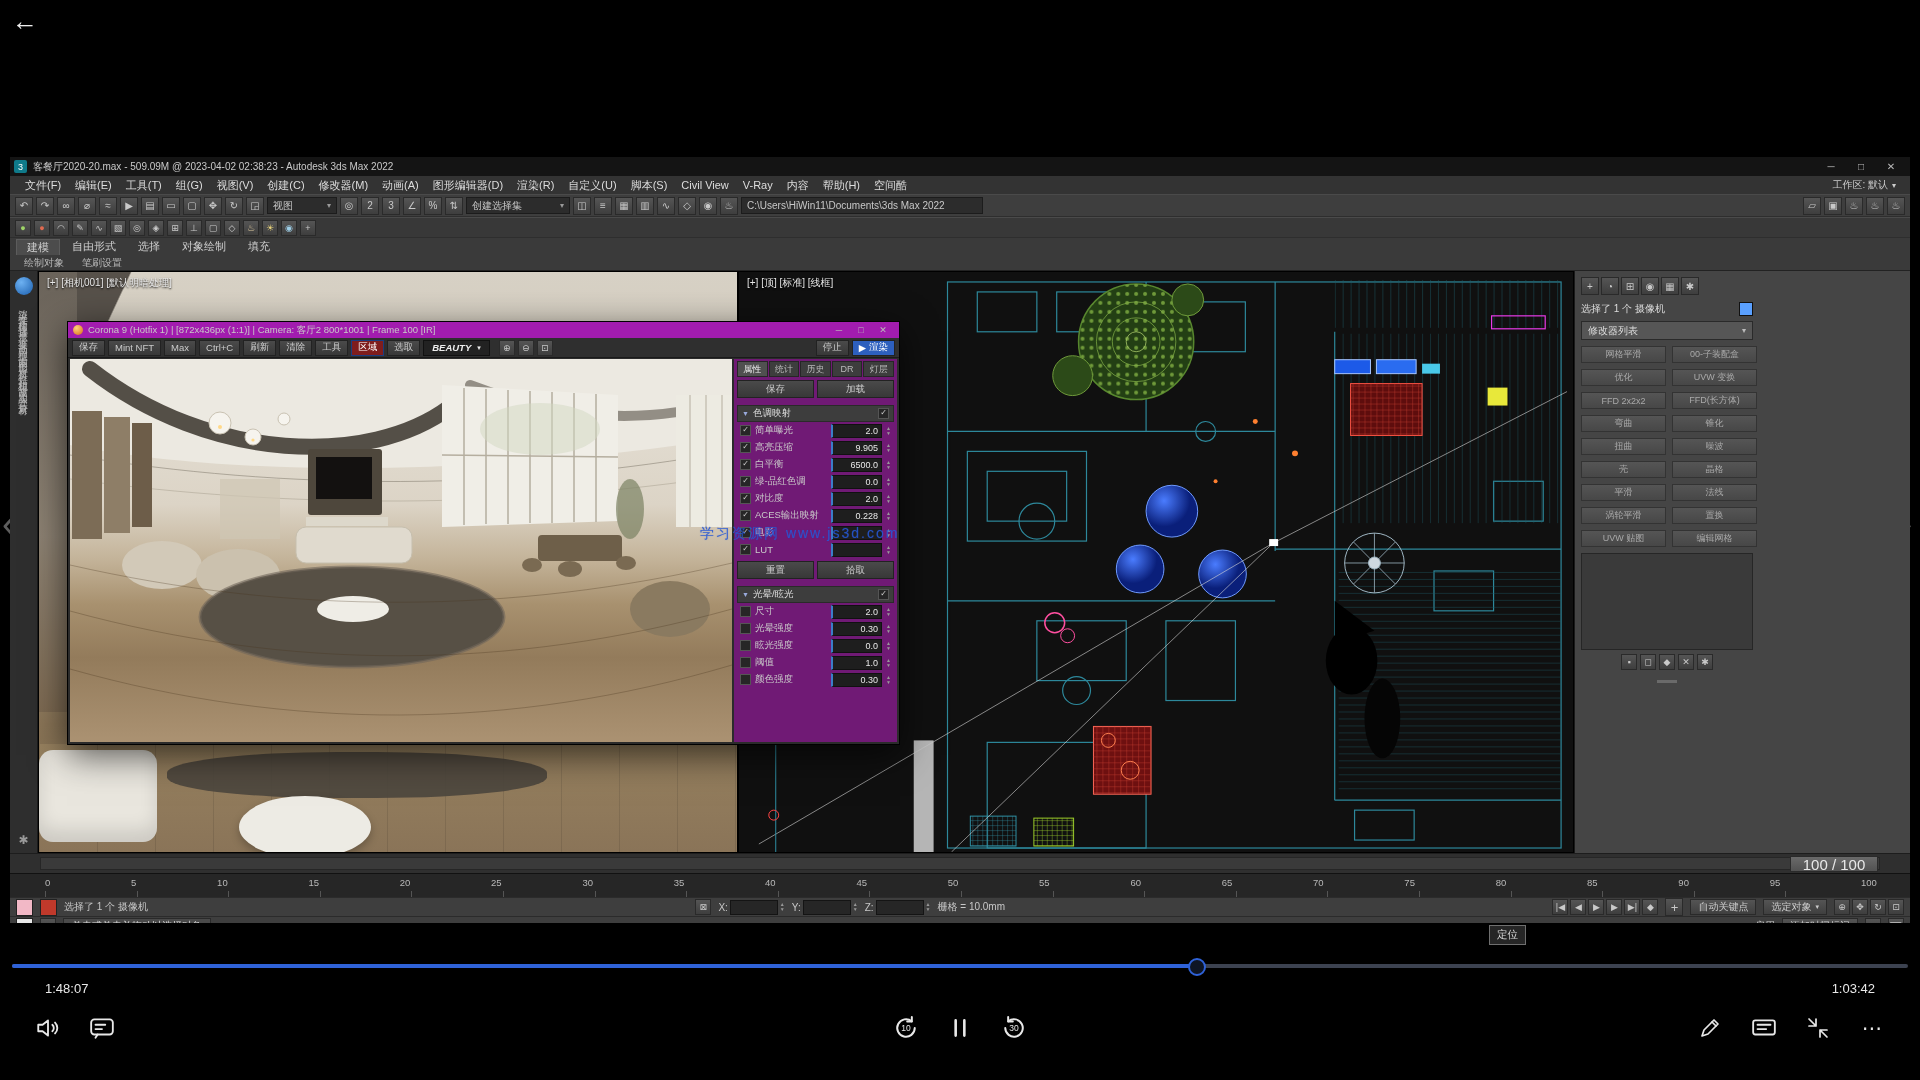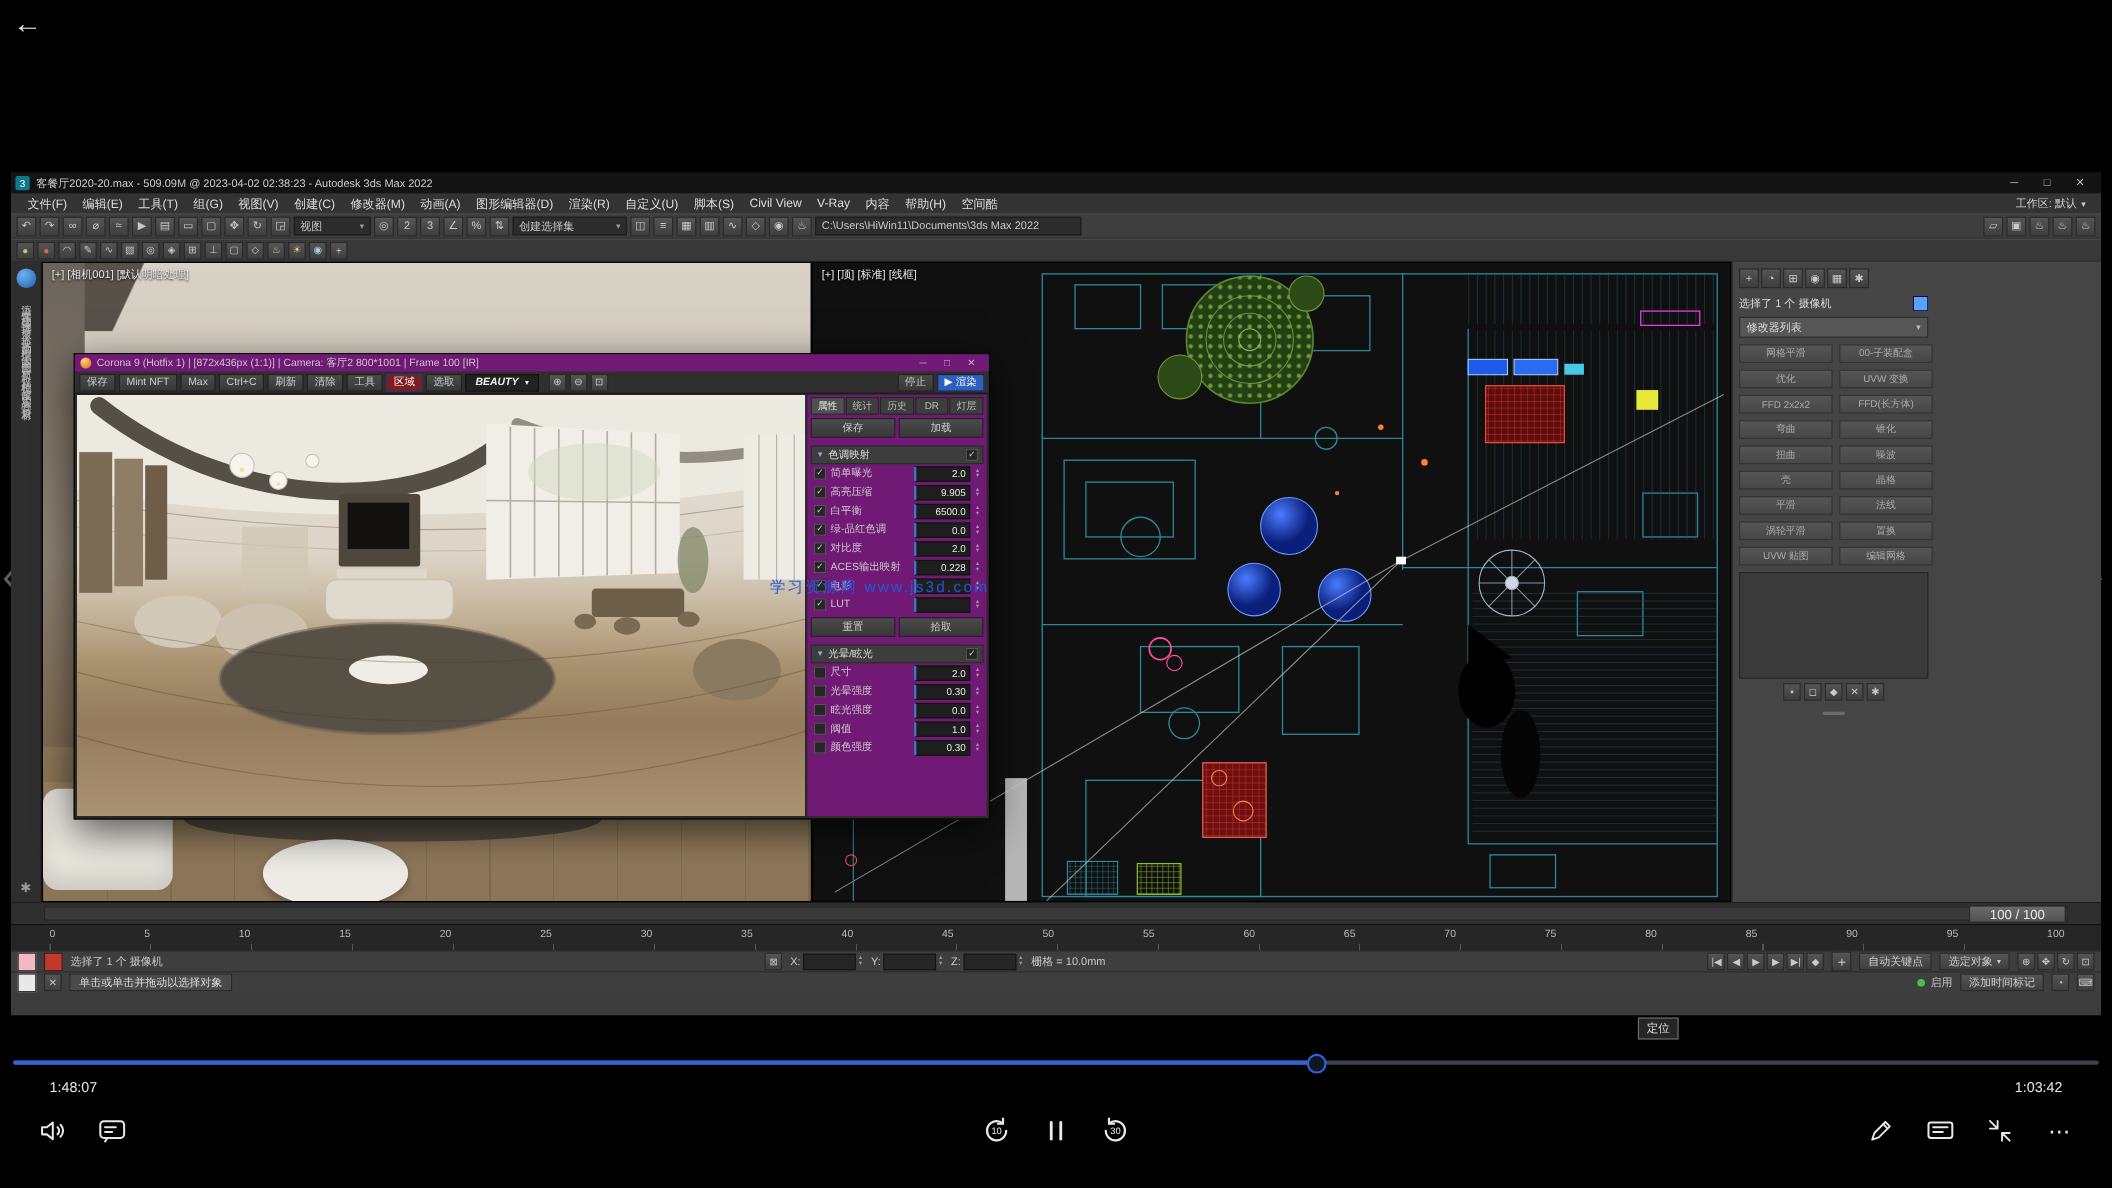--- a/index.html
+++ b/index.html
@@ -91,21 +91,21 @@
   .modbtn{height:15px;background:linear-gradient(#555,#474747);border:1px solid #333;color:#a9a9a9;
           font-size:9px;display:flex;align-items:center;justify-content:center;white-space:nowrap;
           overflow:hidden;cursor:pointer;}
   .stackbox{height:95px;background:#3a3a3a;border:1px solid #262626;margin-top:6px;}
   .stackicons{display:flex;gap:3px;margin-top:4px;justify-content:center;}
   .cp-dash{width:20px;height:3px;background:#6a6a6a;margin:10px auto 0 auto;}
 
   
   #corona{left:57px;top:164px;width:831px;height:422px;background:#2b2b2b;border:1px solid #000;
           box-shadow:0 10px 34px rgba(0,0,0,.65);z-index:20;}
-  .cr-title{height:16px;background:#701a75;display:flex;align-items:center;gap:5px;padding:0 5px;}
+  .cr-title{height:16px;background:#a21caf;display:flex;align-items:center;gap:5px;padding:0 5px;}
   .cr-title .cicon{width:10px;height:10px;border-radius:50%;background:radial-gradient(circle at 35% 30%,#ffd27a,#d86a16);flex:none;}
   .cr-title .ct{font-size:9.5px;color:#c8c8c8;white-space:nowrap;overflow:hidden;}
   .cr-title .winbtns span{width:22px;font-size:9px;}
   .cr-toolbar{height:19px;background:#2f2f2f;display:flex;align-items:center;gap:3px;padding:0 4px;border-bottom:1px solid #1a1a1a;}
   .cbtn{height:14px;padding:0 6px;background:linear-gradient(#4a4a4a,#383838);border:1px solid #222;
         color:#ccc;font-size:9.5px;display:flex;align-items:center;gap:3px;white-space:nowrap;cursor:pointer;}
   .cbtn.active{background:#7f1d1d;color:#fff;border-color:#1a3c80;}
   .cbtn.render{background:#2d5fbe;color:#fff;}
   .cr-beauty{height:14px;padding:0 8px;background:#222;border:1px solid #111;color:#eee;
              font-size:9.5px;font-style:italic;font-weight:bold;display:flex;align-items:center;gap:6px;cursor:pointer;}
@@ -125,21 +125,21 @@
   .prow{height:17px;display:flex;align-items:center;gap:4px;padding:0 3px;}
   .prow .plabel{flex:1;font-size:9.5px;color:#c9c9c9;white-space:nowrap;overflow:hidden;}
   .pval{width:42px;height:12px;background:#1e1e1e;border:1px solid #111;border-left:2px solid #3c7cc8;
         color:#e8e8e8;font-size:9px;display:flex;align-items:center;justify-content:flex-end;padding:0 3px;}
   .spin{display:flex;flex-direction:column;font-size:5px;color:#999;line-height:5px;cursor:pointer;}
 
   
   .timeslider{height:19px;background:#2f2f2f;position:relative;border-top:1px solid #1d1d1d;}
   .ts-track{position:absolute;left:30px;right:30px;top:3px;bottom:3px;background:#3a3a3a;border:1px solid #262626;}
   .ts-handle{position:absolute;right:32px;top:2px;width:86px;height:14px;background:linear-gradient(#6a6a6a,#525252);
-             border:1px solid #2a2a2a;color:#e8e8e8;font-size:12px;display:flex;align-items:center;justify-content:center;cursor:grab;}
+             border:1px solid #2a2a2a;color:#e8e8e8;font-size:15px;display:flex;align-items:center;justify-content:center;cursor:grab;}
   .ruler{height:23px;background:#262626;position:relative;border-top:1px solid #111;}
   .ruler .ticksrow{position:absolute;left:35px;width:1832px;top:3px;display:flex;justify-content:space-between;
                    font-size:9.5px;color:#b9b9b9;}
   .ruler .tickmarks{position:absolute;left:35px;width:1832px;bottom:0;height:6px;
                     background:repeating-linear-gradient(90deg,#555 0 1px,transparent 1px 91.6px);}
   .statusrow{height:18px;background:#3e3e3e;display:flex;align-items:center;gap:7px;padding:0 6px;
              border-top:1px solid #2b2b2b;font-size:10px;color:#c8c8c8;}
   .minilisten{width:15px;height:15px;flex:none;border:1px solid #222;cursor:pointer;}
   .pinky{background:#f2b8c6;} .reddy{background:#c0392b;} .whity{background:#e8e8e8;}
   .coordbox{width:46px;height:13px;background:#262626;border:1px solid #141414;}
@@ -262,20 +262,33 @@
         <span class="chip sm" style="color: rgb(201, 201, 201);">⊞</span>
         <span class="chip sm" style="color: rgb(201, 201, 201);">⊥</span>
         <span class="chip sm" style="color: rgb(201, 201, 201);">▢</span>
         <span class="chip sm" style="color: rgb(201, 201, 201);">◇</span>
         <span class="chip sm" style="color: rgb(216, 196, 154);">♨</span>
         <span class="chip sm" style="color: rgb(232, 211, 122);">☀</span>
         <span class="chip sm" style="color: rgb(158, 207, 232);">◉</span>
         <span class="chip sm" style="color: rgb(201, 201, 201);">+</span>
     </div>
 
+    <div class="ribbon">
+      <div class="ribbon-tabs">
+        <span class="rtab">建模</span>
+          <span class="rtab">自由形式</span>
+          <span class="rtab">选择</span>
+          <span class="rtab">对象绘制</span>
+          <span class="rtab">填充</span>
+      </div>
+      <div class="ribbon-sub">
+        <span>绘制对象</span>
+          <span>笔刷设置</span>
+      </div>
+    </div>
 
     <div class="mainarea">
 
       <div class="sidebar">
         <span class="slogo"></span>
         <span style="display:contents">
           <span class="stab">渲染</span><span class="stab">文件</span><span class="stab">构建</span><span class="stab">选择</span><span class="stab">显示</span><span class="stab">变换</span><span class="stab">动画</span><span class="stab">模型</span><span class="stab">室内</span><span class="stab">图形</span><span class="stab">材质</span><span class="stab">灯光</span><span class="stab">相机</span><span class="stab">修改</span><span class="stab">实用</span><span class="stab">其它</span><span class="stab">素材</span>
         </span>
         <span class="sgear">✱</span>
       </div>

